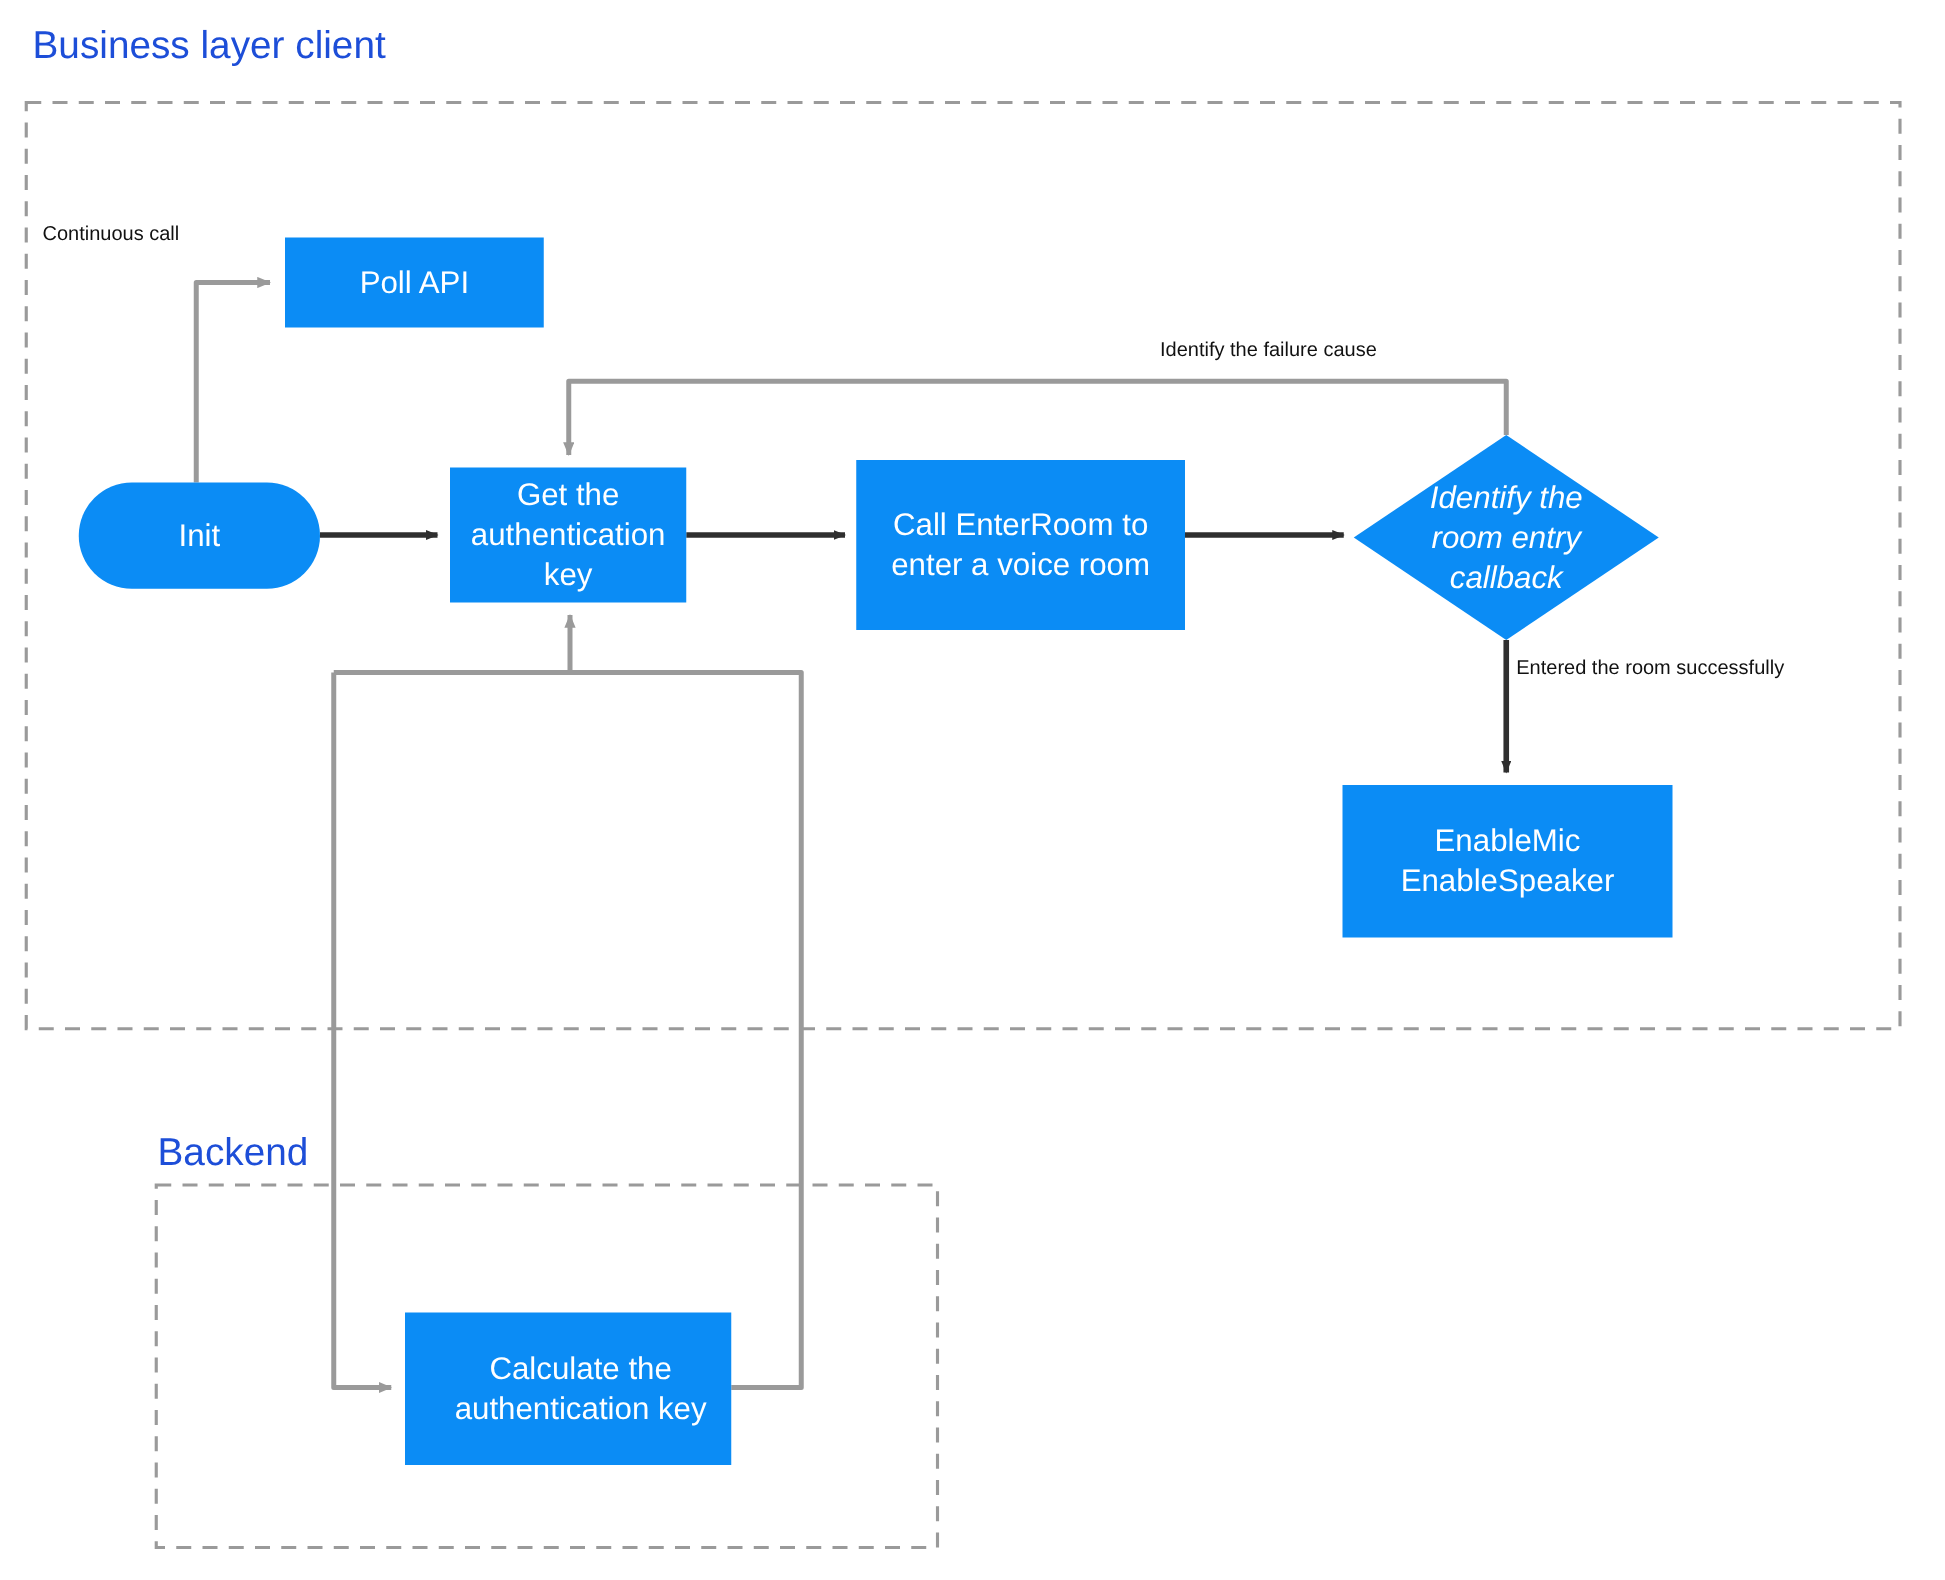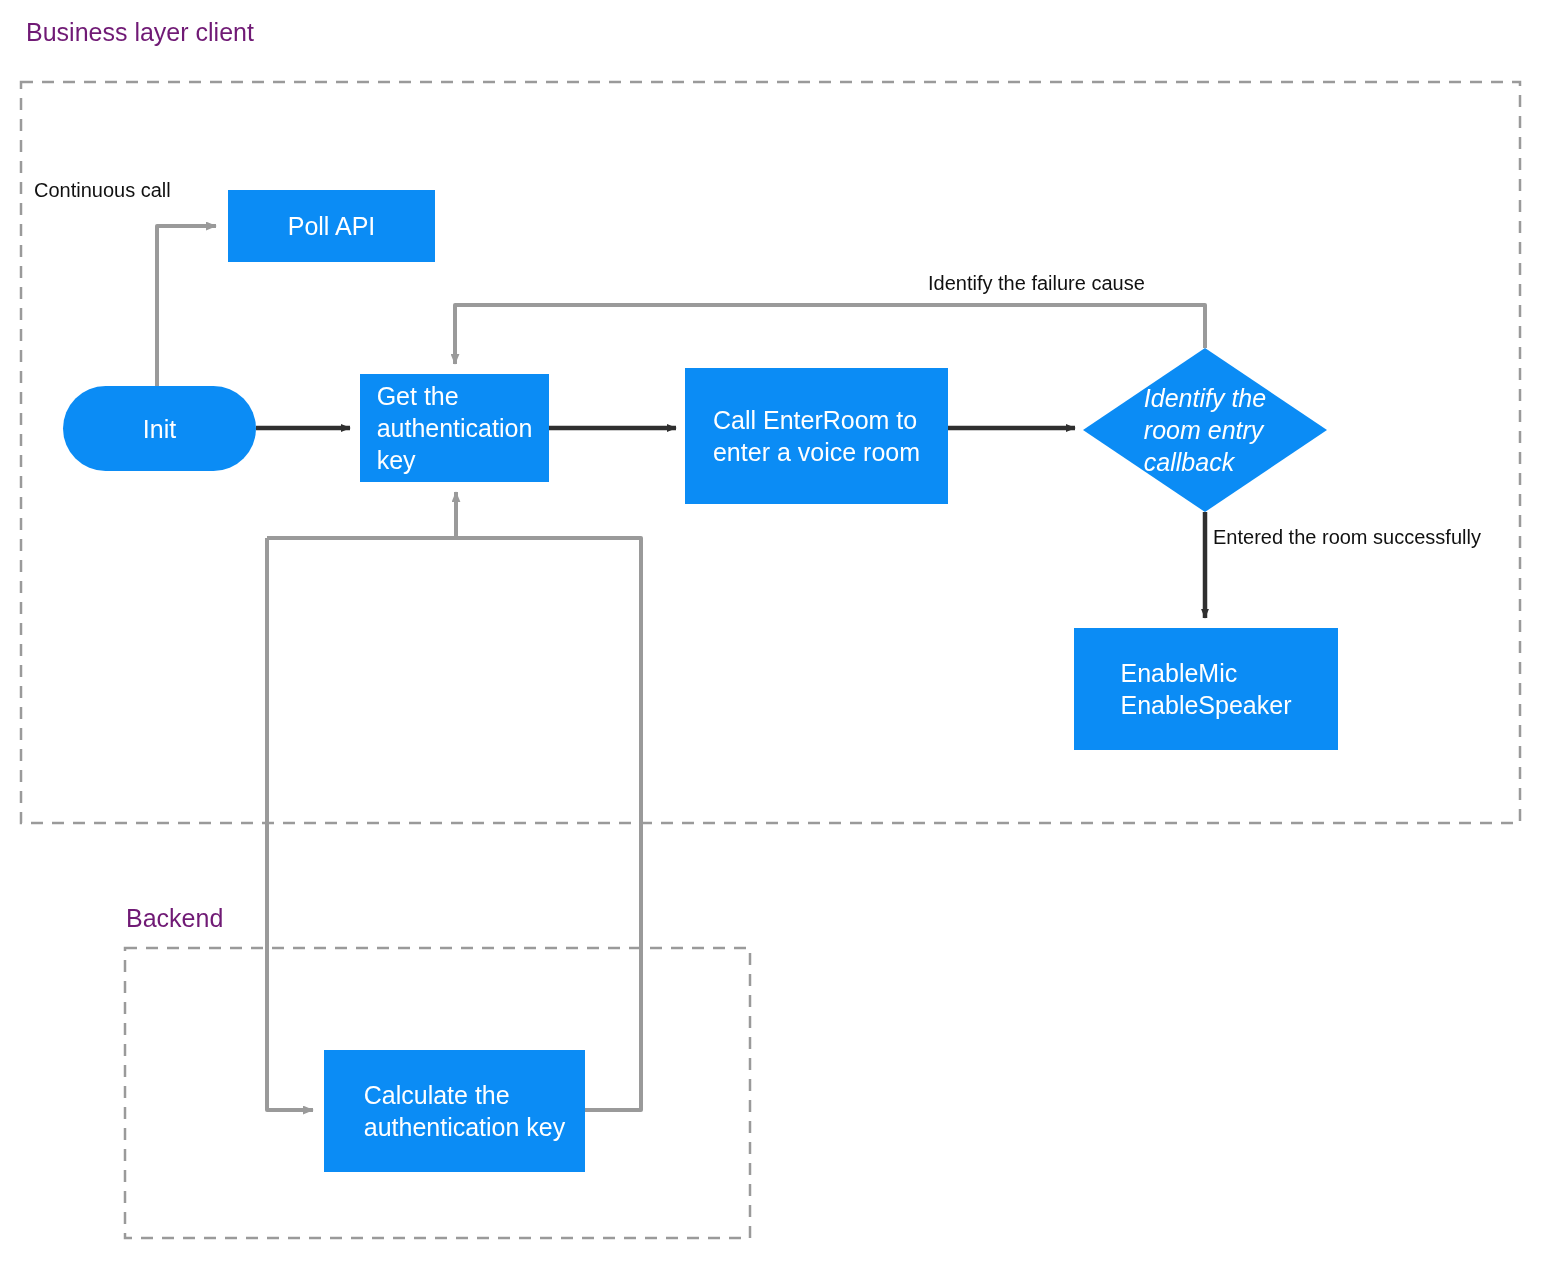--- a/index.html
+++ b/index.html
@@ -19,41 +19,42 @@
   }
   svg.layer {
     position: absolute;
     left: 0;
     top: 0;
     width: 1556px;
     height: 1264px;
   }
   .grp-label {
     position: absolute;
-    font-size: 25px;
-    color: #701a75;
+    font-size: 31px;
+    color: #1d4ed8;
     white-space: nowrap;
     line-height: 1;
   }
   .edge-label {
     position: absolute;
-    font-size: 20px;
+    font-size: 16px;
     color: #111111;
     white-space: nowrap;
     line-height: 1.28;
     text-align: right;
   }
   .node {
     position: absolute;
     box-sizing: border-box;
     background: #0b8cf5;
     color: #ffffff;
     display: flex;
     align-items: center;
     justify-content: center;
+    text-align: center;
     font-size: 25px;
     line-height: 1.28;
     white-space: pre-line;
   }
   .node.rounded {
     border-radius: 44px;
   }
   .node.diamond-label {
     background: transparent;
     pointer-events: none;

